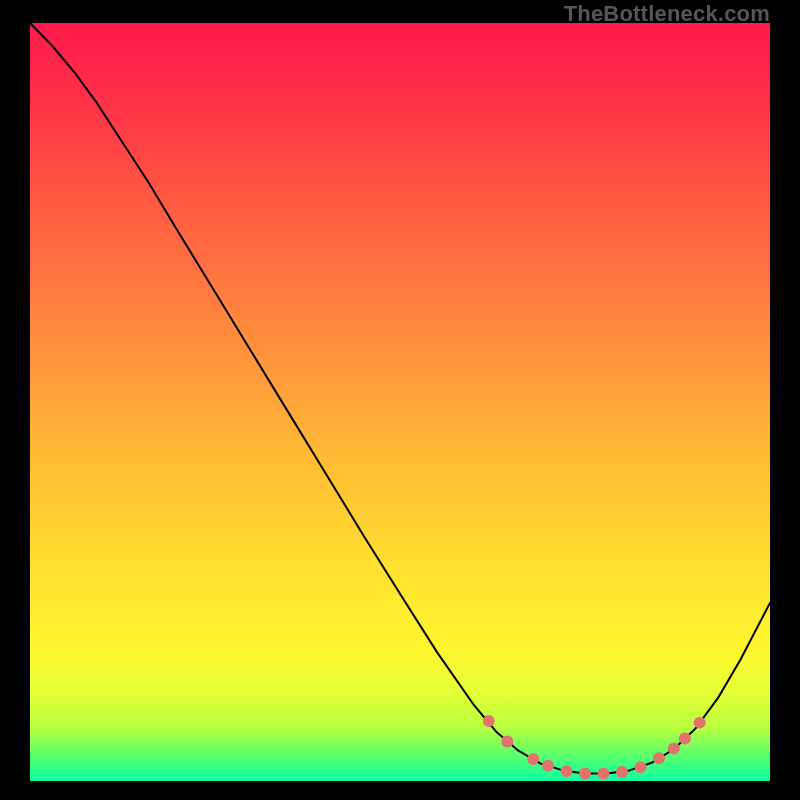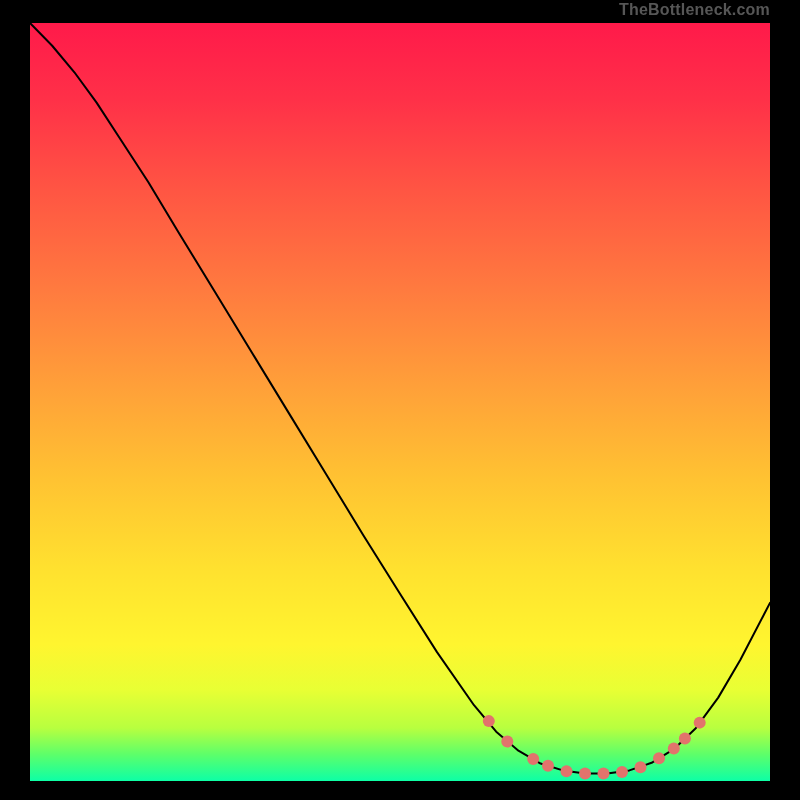--- a/index.html
+++ b/index.html
@@ -23,21 +23,21 @@
     left: 0;
     top: 0;
     width: 740px;
     height: 758px;
   }
   .watermark {
     position: absolute;
     top: 1px;
     right: 30px;
     font-family: Arial, Helvetica, sans-serif;
-    font-size: 16px;
+    font-size: 22px;
     font-weight: bold;
     color: #565656;
     letter-spacing: 0.2px;
   }
 </style>
 </head>
 <body>
 
 <div class="watermark">TheBottleneck.com</div>
 

